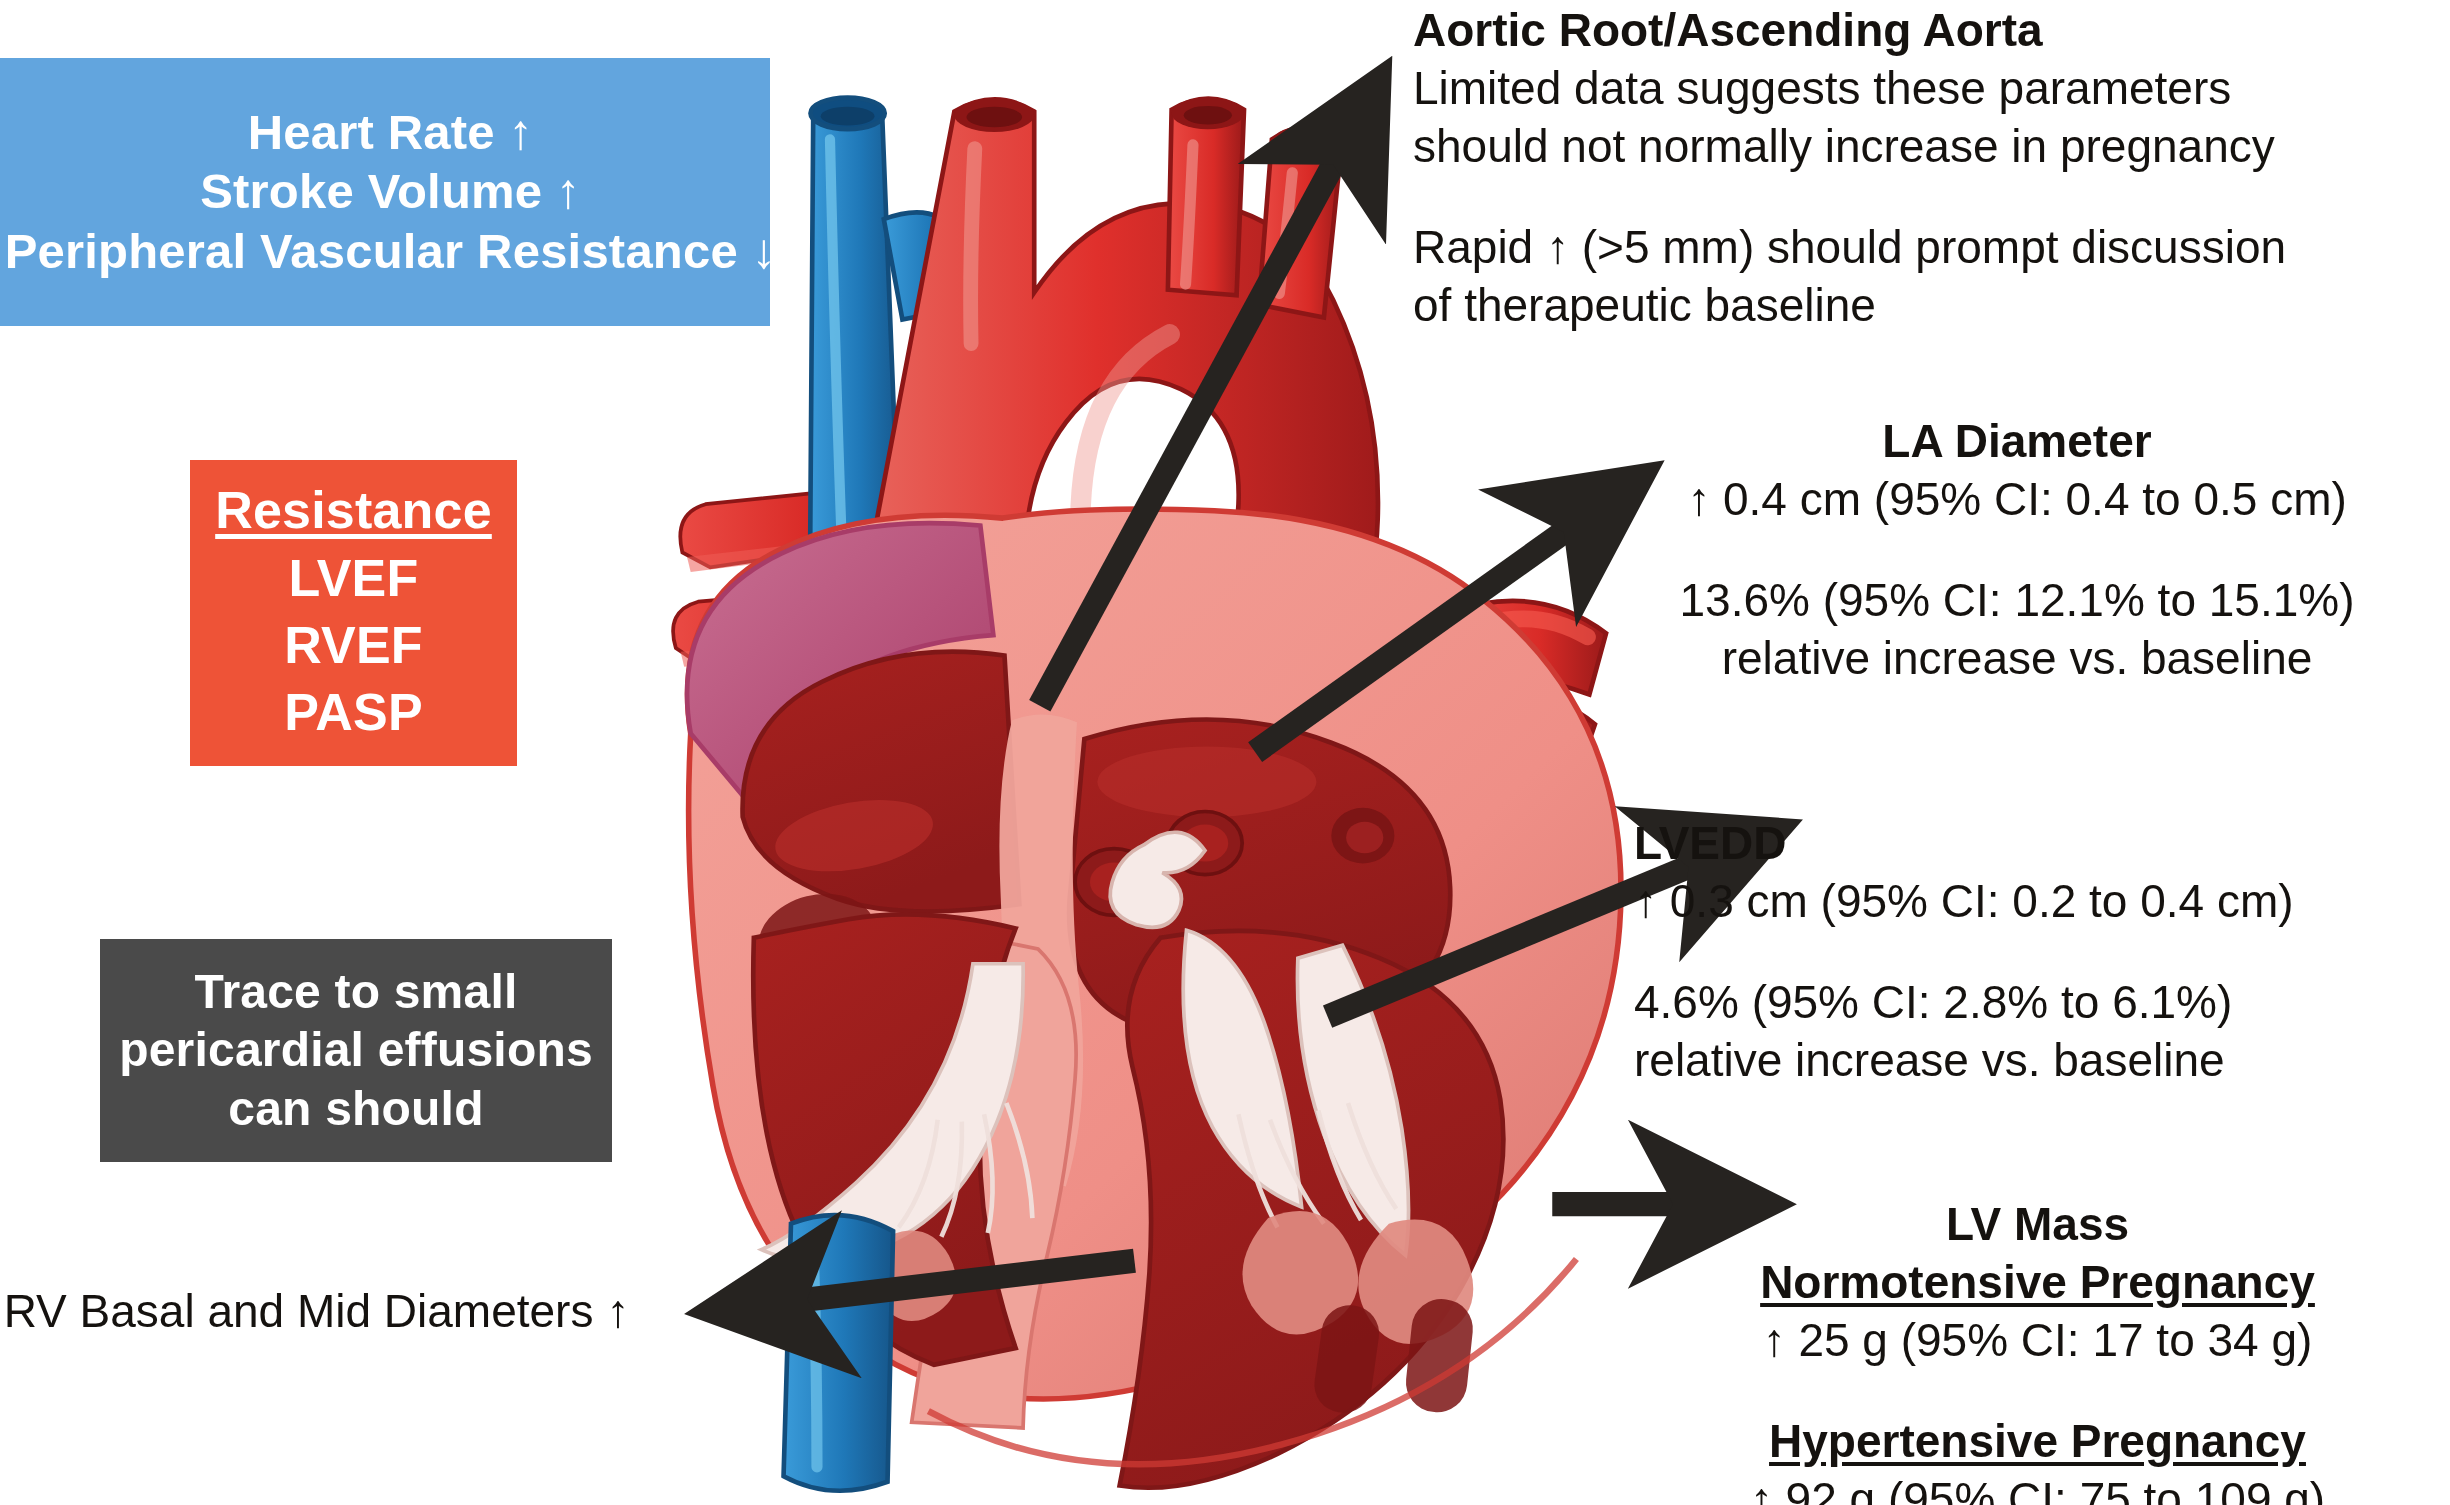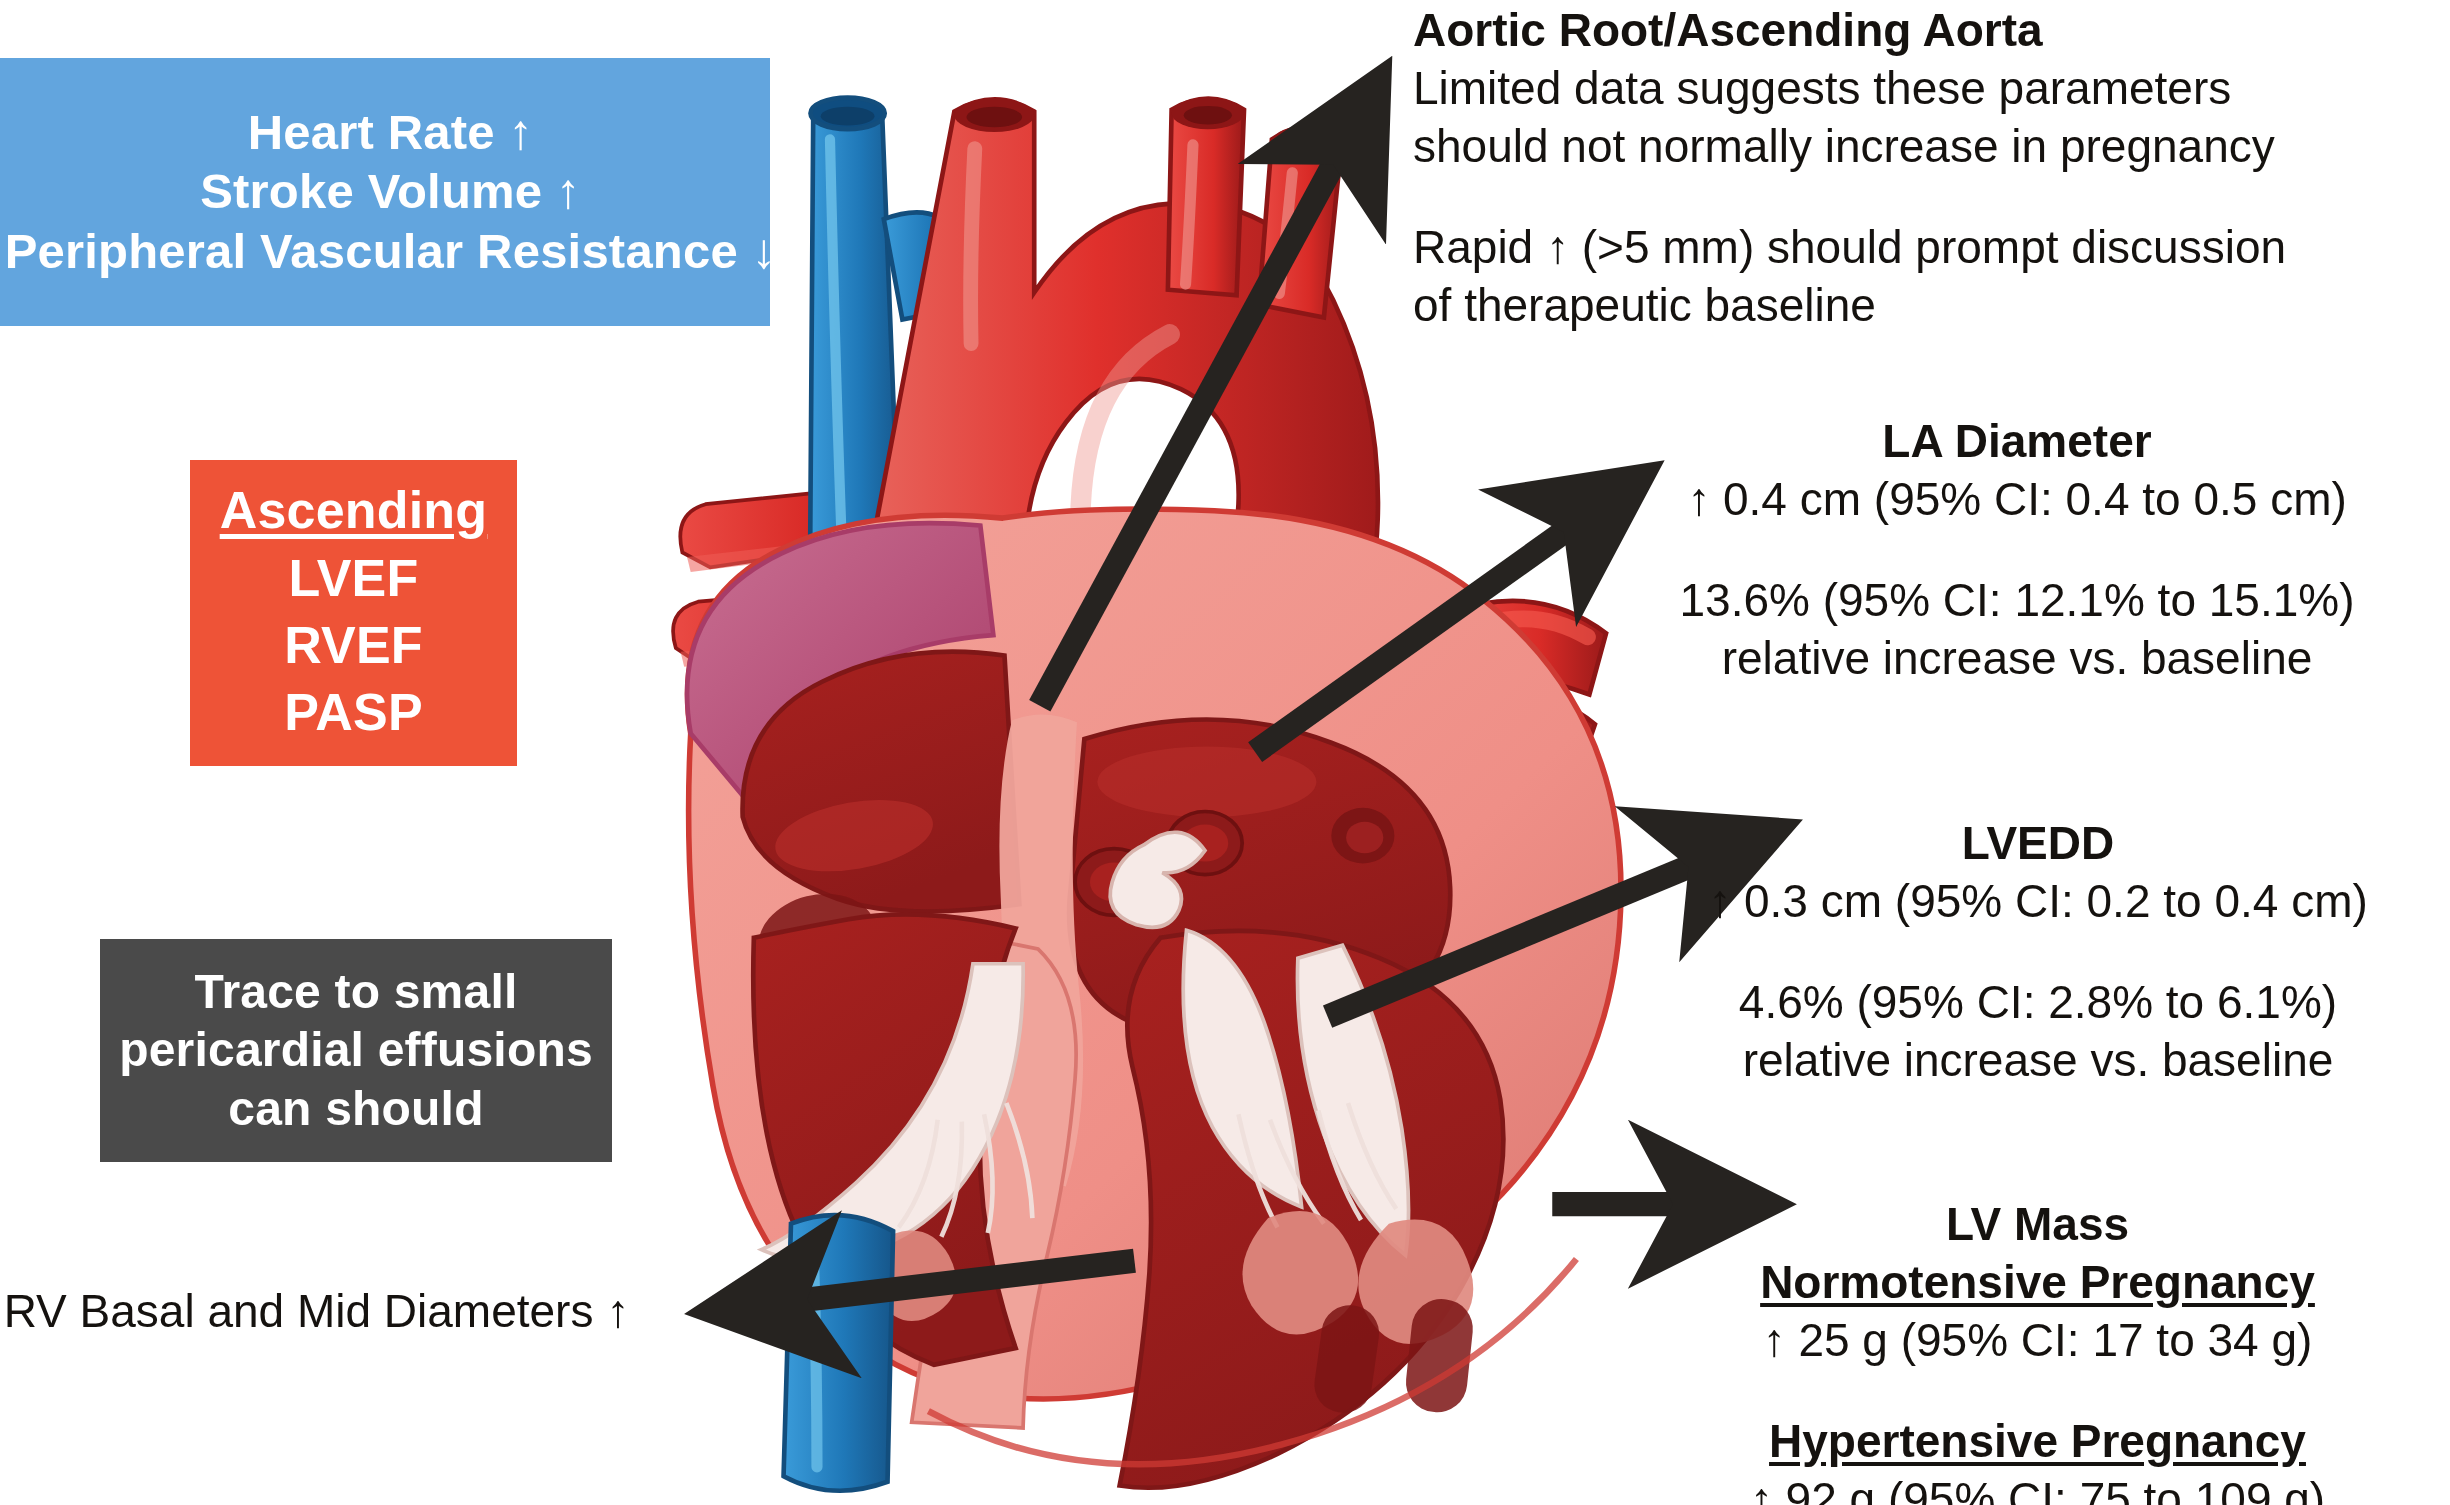--- a/index.html
+++ b/index.html
@@ -66,21 +66,21 @@
     font-size: 46px;
     line-height: 1.26;
     font-weight: 500;
   }
   .ann .b { font-weight: 700; }
   .ann .u { text-decoration: underline; text-underline-offset: 4.6px; font-weight: 800; }
   .ann .gap { display: block; height: 43px; }
 
   #ann-aorta { left: 1413px; top: 1.9px; width: 1031px; text-align: left; }
   #ann-la    { left: 1597px; top: 413px; width: 840px; text-align: center; }
-  #ann-lvedd { left: 1634px; top: 815px; width: 808px; text-align: center; }
+  #ann-lvedd { left: 1634px; top: 815px; width: 808px; }
   #ann-lvmass{ left: 1629px; top: 1196px; width: 817px; text-align: center; }
   #ann-rv    { left: 3.7px;    top: 1283px; width: 706px; text-align: left; font-weight: 400; }
 
   
   #heart-svg, #arrow-svg {
     position: absolute; left: 0; top: 0;
     width: 2450px; height: 1506px;
     pointer-events: none;
   }
 </style>
@@ -255,21 +255,21 @@
     </g>
   </svg>
 
   <div class="box" id="box-hemodynamics">
     <span class="ln">Heart Rate ↑</span>
     <span class="ln">Stroke Volume ↑</span>
     <span class="ln">Peripheral Vascular Resistance ↓</span>
   </div>
 
   <div class="box" id="box-unchanged">
-    <span class="hdr">Ascending</span>
+    <span class="hdr">Resistance</span>
     <span class="itm">LVEF</span>
     <span class="itm">RVEF</span>
     <span class="itm">PASP</span>
   </div>
 
   <div class="box" id="box-effusion">
     <span class="ln">Trace to small</span>
     <span class="ln">pericardial effusions</span>
     <span class="ln">can should</span>
   </div>

